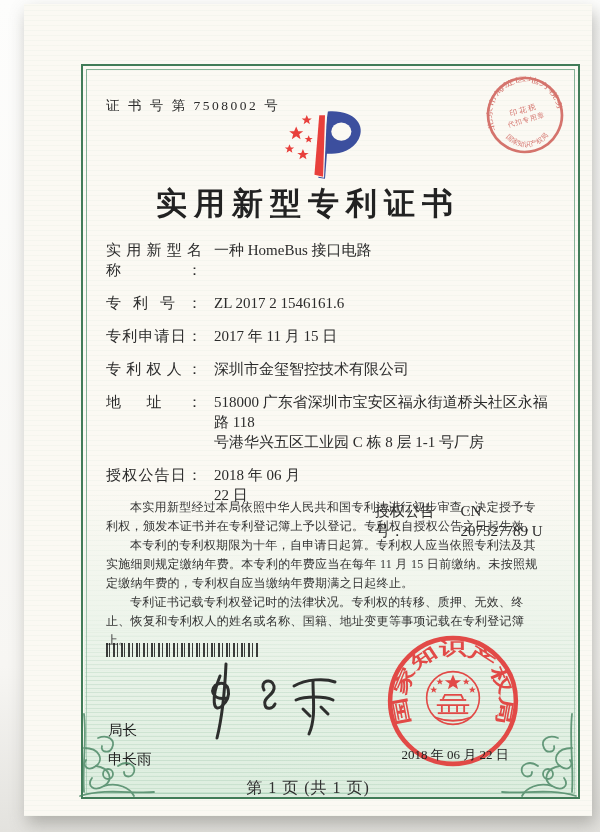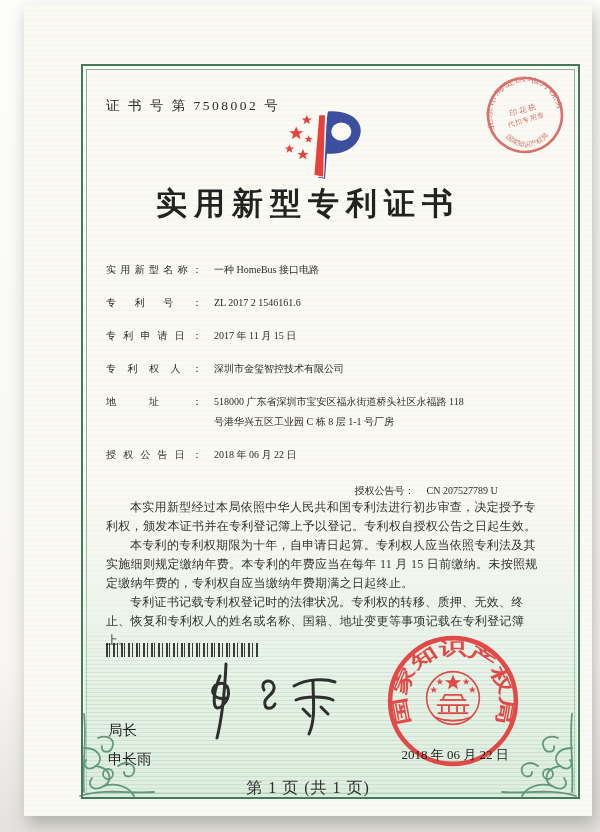--- a/index.html
+++ b/index.html
@@ -12,21 +12,21 @@
   .frame::after{content:"";position:absolute;inset:3px;border:1px solid rgba(95,155,120,.75);pointer-events:none;}
   .frame-tint{position:absolute;left:60px;top:63px;width:493px;height:729px;pointer-events:none;
         background:linear-gradient(180deg,rgba(228,242,232,0) 58%,rgba(214,236,221,.45) 80%,rgba(203,231,211,.62) 100%);}
   .guilloche{position:absolute;left:61px;top:610px;width:491px;height:183px;pointer-events:none;opacity:.8;
         background:repeating-linear-gradient(0deg,rgba(134,186,152,.28) 0 1px,transparent 1px 4px);
         -webkit-mask-image:linear-gradient(180deg,transparent 0,#000 35%);mask-image:linear-gradient(180deg,transparent 0,#000 35%);}
   .cert-no{position:absolute;left:82px;top:93px;font-size:13.5px;letter-spacing:2.5px;color:#2b2b2b;}
   .logo{position:absolute;left:253px;top:102px;}
   .title{position:absolute;left:0;right:0;top:179px;text-align:center;font-size:31px;font-weight:600;
          letter-spacing:7px;color:#222;}
-  .fields{position:absolute;left:82px;top:256px;width:442px;font-size:10px;color:#2b2b2b;}
+  .fields{position:absolute;left:82px;top:236px;width:442px;font-size:15px;color:#2b2b2b;}
   .frow{margin-bottom:13px;line-height:20px;display:flex;}
   .flabel{display:inline-block;width:96px;flex:0 0 96px;text-align:justify;text-align-last:justify;}
   .fvalue{margin-left:12px;white-space:pre-line;}
   .grant{display:flex;}
   .grant .col2{margin-left:58px;display:flex;margin-top:36px;}
   .paras{position:absolute;left:82px;top:494px;width:442px;font-size:12px;line-height:19px;color:#333;}
   .paras p{margin:0;text-indent:2em;letter-spacing:.3px;}
   .barcode{position:absolute;left:82px;top:639px;width:153px;height:14px;opacity:.85;
      background:repeating-linear-gradient(90deg,#1c1c1c 0 2px,transparent 2px 3px,#1c1c1c 3px 4px,transparent 4px 7px,#1c1c1c 7px 9px,transparent 9px 11px,#1c1c1c 11px 12px,transparent 12px 15px);}
   .signer{position:absolute;left:84px;top:712px;font-size:14.5px;color:#222;line-height:29px;

